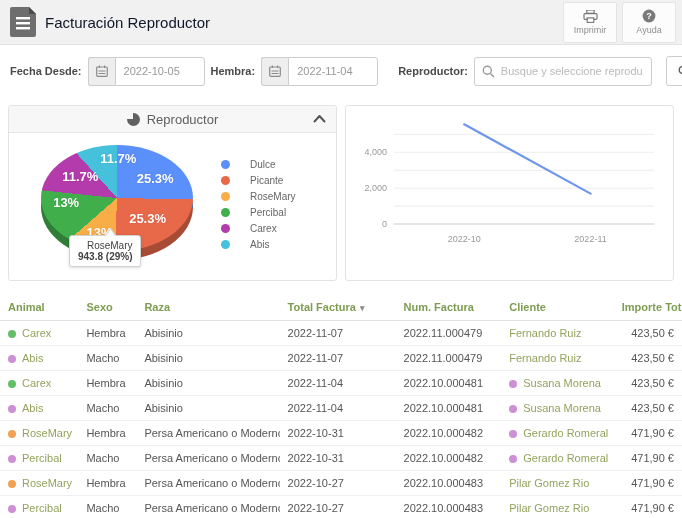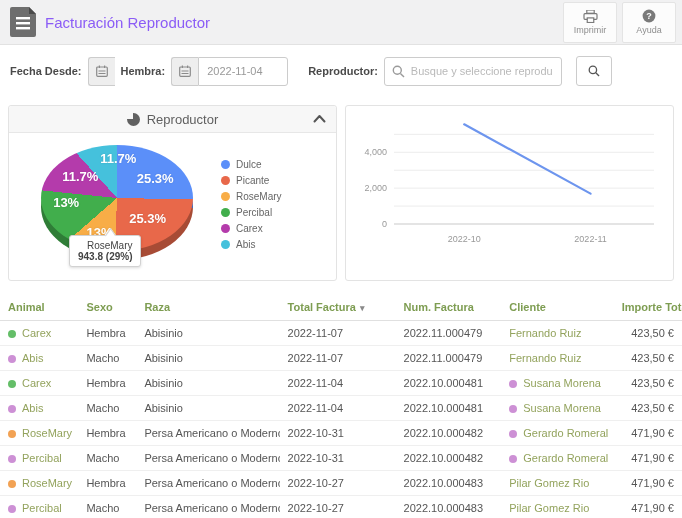--- a/index.html
+++ b/index.html
@@ -4,21 +4,21 @@
 <style>
   * { margin:0; padding:0; box-sizing:border-box; }
   html,body { width:682px; height:518px; overflow:hidden; background:#fff;
     font-family:"Liberation Sans", sans-serif; }
   .app { width:682px; height:518px; position:relative; background:#fff; }
 
   
   .topbar { height:45px; background:#f1f1f2; border-bottom:1px solid #e2e2e2;
     display:flex; align-items:center; padding:0 6px 0 10px; }
   .doc-icon { width:26px; height:30px; margin-right:9px; flex:0 0 auto; }
-  .page-title { font-size:15px; color:#8b5cf6; font-weight:400; flex:1; }
+  .page-title { font-size:15px; color:#0f172a; font-weight:400; flex:1; }
   .topbar-buttons { display:flex; gap:5px; }
   .top-btn { width:54px; height:41px; background:#fcfcfc; border:1px solid #e4e4e4;
     border-radius:2px; display:flex; flex-direction:column; align-items:center;
     justify-content:center; gap:2px; cursor:pointer; }
   .top-btn span.lbl { font-size:9px; color:#8f8f8f; }
 
   
   .filterbar { height:52px; background:#fff; display:flex; align-items:center;
     padding:0 10px; gap:6px; }
   .flabel { font-size:11px; font-weight:700; color:#4a4a4a; white-space:nowrap; }
@@ -53,21 +53,21 @@
 
   
   .pie-wrap { position:absolute; left:32px; top:12px; width:152px; height:114px; }
   .pie-depth, .pie-main { position:absolute; left:0; width:152px; height:106px;
     border-radius:50%; }
   .pie-depth { top:9px; filter:brightness(.72); }
   .pie-main  { top:0; cursor:pointer; }
   .pie-lbl { position:absolute; font-size:13px; font-weight:700; color:#fff;
     text-shadow:0 0 2px rgba(0,0,0,.15); }
   .legend { position:absolute; left:212px; top:26px; }
-  .legend-item { display:flex; align-items:center; gap:6px; margin-bottom:5px;
+  .legend-item { display:flex; align-items:center; gap:20px; margin-bottom:5px;
     cursor:pointer; }
   .legend-dot { width:9px; height:9px; border-radius:50%; }
   .legend-name { font-size:10px; color:#666; }
   .pie-tooltip { position:absolute; left:60px; top:102px; background:#fff;
     border:1px solid #d2d2d2; border-radius:3px; box-shadow:0 1px 3px rgba(0,0,0,.15);
     padding:4px 8px; z-index:5; }
   .pie-tooltip .t1 { font-size:10px; color:#444; }
   .pie-tooltip .t2 { font-size:10px; color:#444; font-weight:700; }
   .tooltip-caret { position:absolute; top:-5px; left:36px; width:9px; height:9px;
     background:#fff; border-left:1px solid #d2d2d2; border-top:1px solid #d2d2d2;
@@ -132,20 +132,21 @@
     <div class="igroup">
       <span class="iaddon">
         <svg width="12" height="12" viewBox="0 0 12 12">
           <rect x="0.7" y="2" width="10.6" height="9.3" rx="1" fill="none" stroke="#8b8b8b" stroke-width="1.2"></rect>
           <line x1="3.4" y1="0.5" x2="3.4" y2="3" stroke="#8b8b8b" stroke-width="1.2"></line>
           <line x1="8.6" y1="0.5" x2="8.6" y2="3" stroke="#8b8b8b" stroke-width="1.2"></line>
           <line x1="2.5" y1="6" x2="9.5" y2="6" stroke="#8b8b8b" stroke-width="1"></line>
           <line x1="2.5" y1="8.5" x2="9.5" y2="8.5" stroke="#8b8b8b" stroke-width="1"></line>
         </svg>
       </span>
+      <input class="dinput" value="2022-10-05" style="">
     </div>
     <span class="flabel">Hembra:</span>
     <div class="igroup">
       <span class="iaddon">
         <svg width="12" height="12" viewBox="0 0 12 12">
           <rect x="0.7" y="2" width="10.6" height="9.3" rx="1" fill="none" stroke="#8b8b8b" stroke-width="1.2"></rect>
           <line x1="3.4" y1="0.5" x2="3.4" y2="3" stroke="#8b8b8b" stroke-width="1.2"></line>
           <line x1="8.6" y1="0.5" x2="8.6" y2="3" stroke="#8b8b8b" stroke-width="1.2"></line>
           <line x1="2.5" y1="6" x2="9.5" y2="6" stroke="#8b8b8b" stroke-width="1"></line>
           <line x1="2.5" y1="8.5" x2="9.5" y2="8.5" stroke="#8b8b8b" stroke-width="1"></line>

